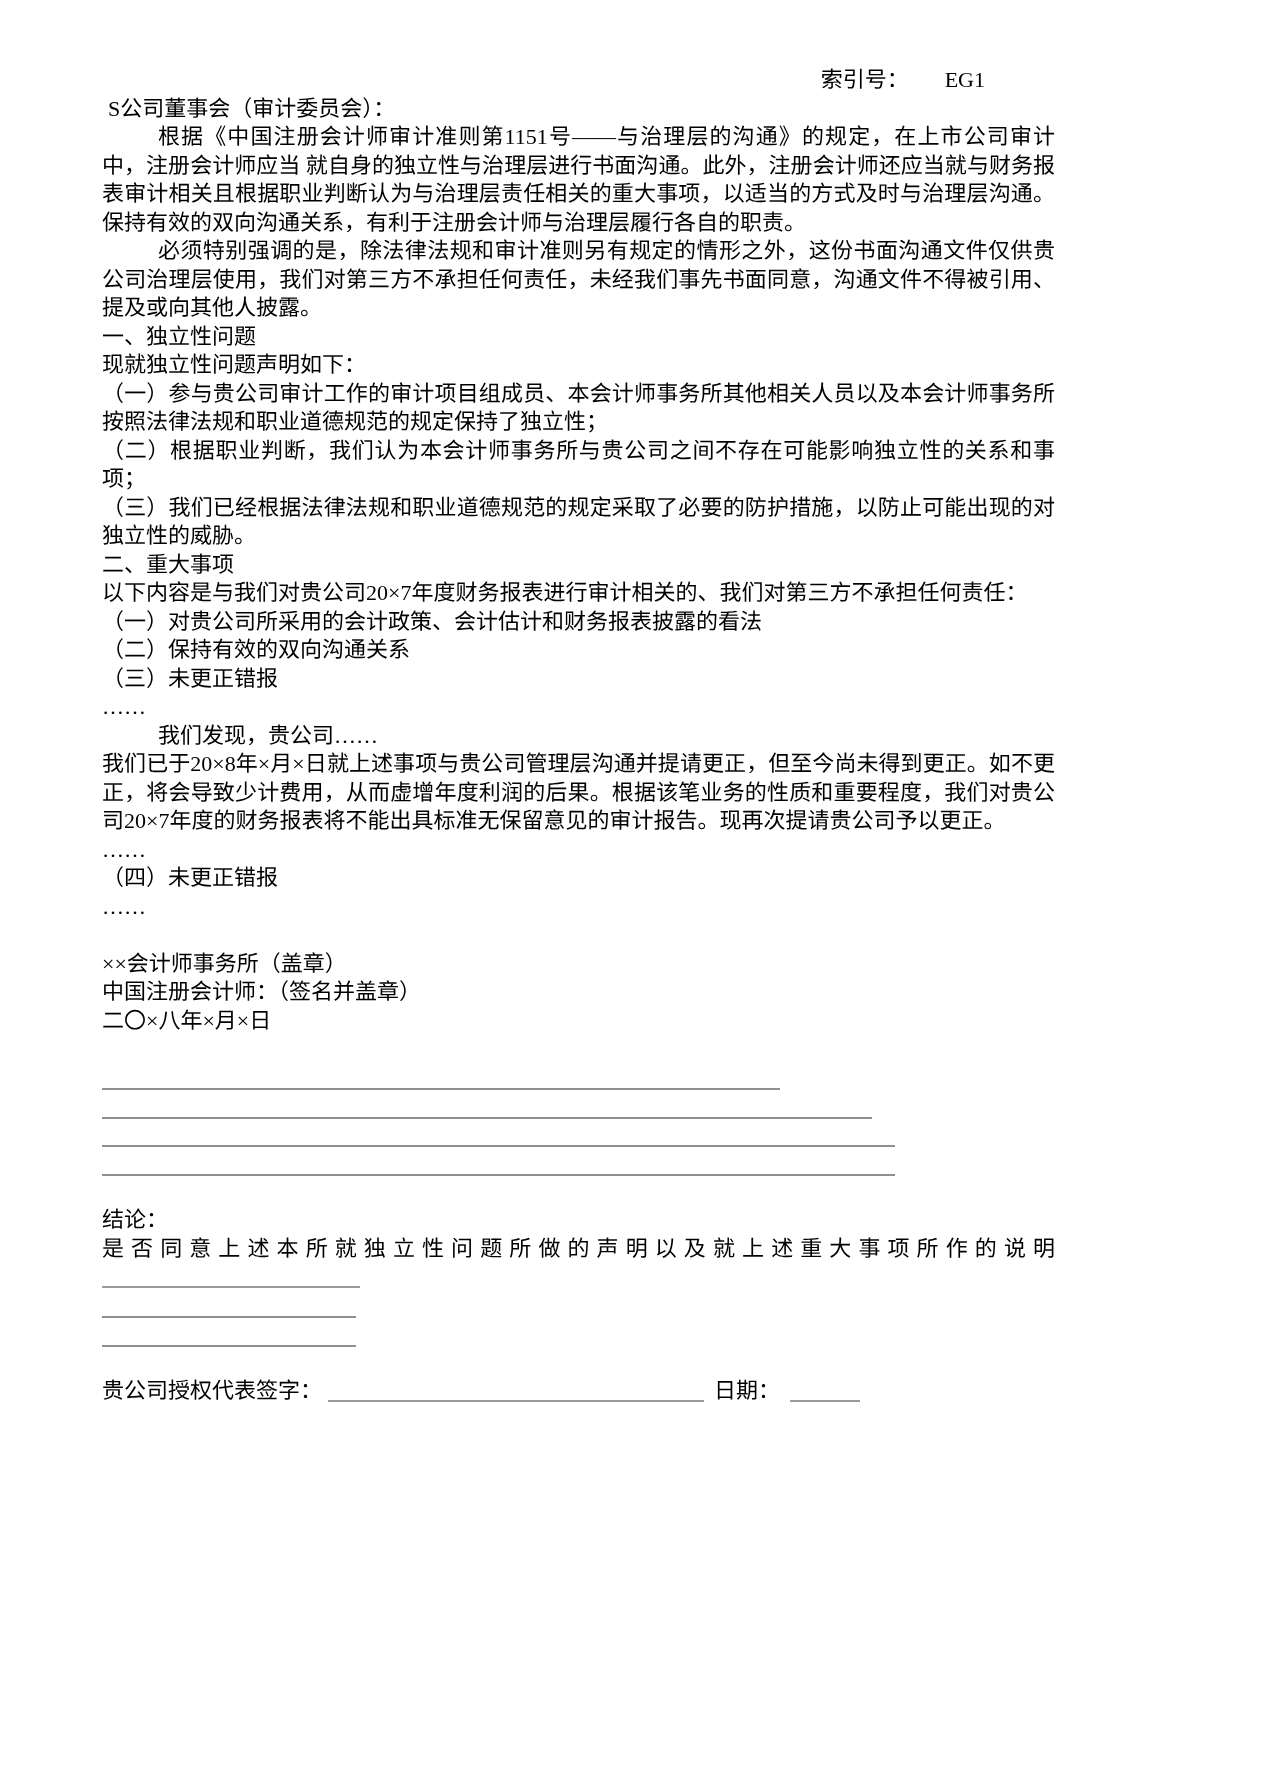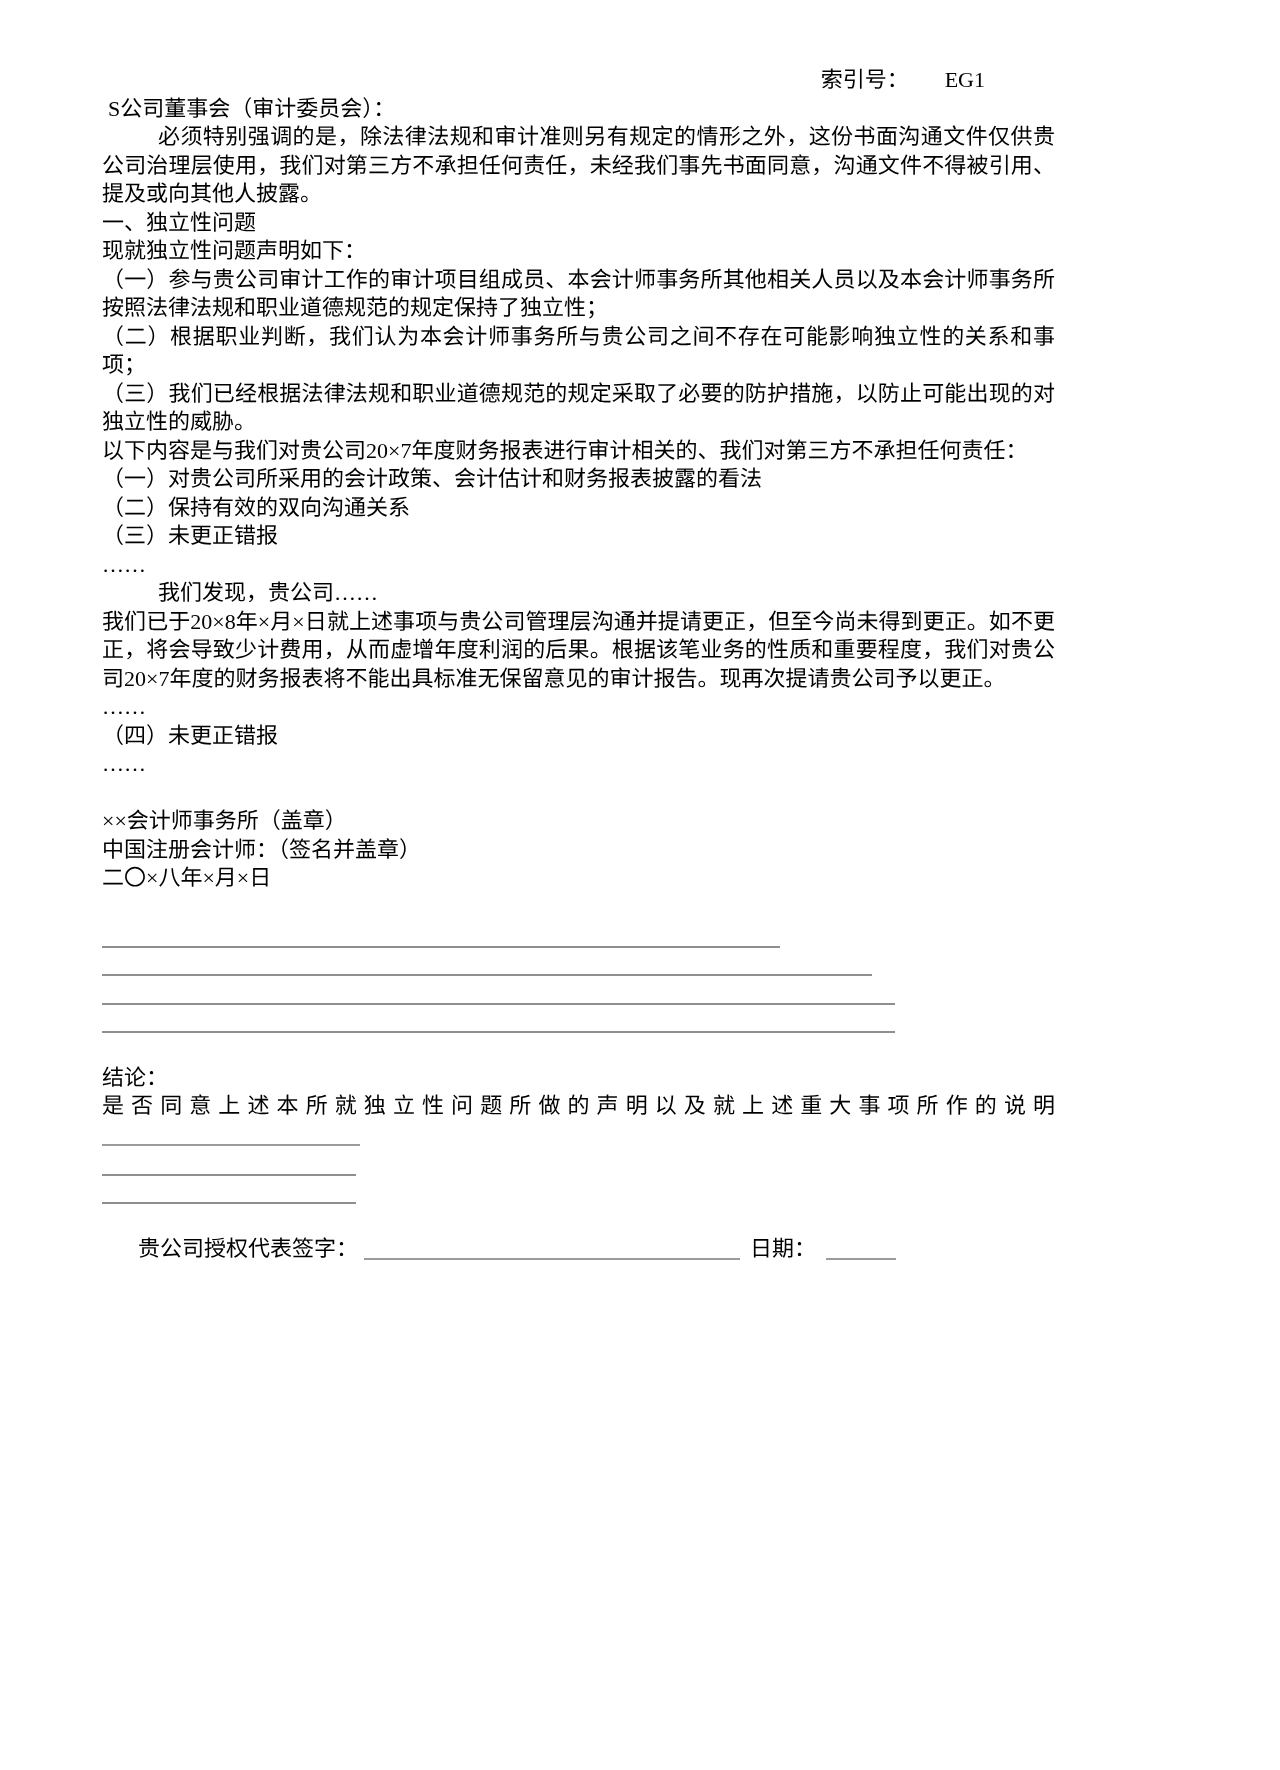--- a/index.html
+++ b/index.html
@@ -54,44 +54,46 @@
   
   .fill{
     display:inline-block;
     height:6px;
     border-bottom:2px solid #9b9b9b;
     vertical-align:-4px;
   }
   .fill-conclusion{ width:258px; }
   .fill-signature{ width:376px; margin-left:6px; margin-right:10px; }
   .fill-date{ width:70px; margin-left:10px; }
-  .signature-row{ white-space:nowrap;margin-left:36px; }
+  .signature-row{ white-space:nowrap; }
 </style>
 </head>
 <body>
 
 <div class="page">
 
   <div class="index-row">
     <span>索引号：</span>
     <span>EG1</span>
   </div>
 
 
   <div class="salutation line">S公司董事会（审计委员会）：</div>
 
+  <div class="para">根据《中国注册会计师审计准则第1151号——与治理层的沟通》的规定，在上市公司审计中，注册会计师应当 就自身的独立性与治理层进行书面沟通。此外，注册会计师还应当就与财务报表审计相关且根据职业判断认为与治理层责任相关的重大事项，以适当的方式及时与治理层沟通。保持有效的双向沟通关系，有利于注册会计师与治理层履行各自的职责。</div>
 
   <div class="para">必须特别强调的是，除法律法规和审计准则另有规定的情形之外，这份书面沟通文件仅供贵公司治理层使用，我们对第三方不承担任何责任，未经我们事先书面同意，沟通文件不得被引用、提及或向其他人披露。</div>
 
   <div class="line">一、独立性问题</div>
   <div class="line">现就独立性问题声明如下：</div>
   <div class="line">（一）参与贵公司审计工作的审计项目组成员、本会计师事务所其他相关人员以及本会计师事务所按照法律法规和职业道德规范的规定保持了独立性；</div>
   <div class="line">（二）根据职业判断，我们认为本会计师事务所与贵公司之间不存在可能影响独立性的关系和事项；</div>
   <div class="line">（三）我们已经根据法律法规和职业道德规范的规定采取了必要的防护措施，以防止可能出现的对独立性的威胁。</div>
 
+  <div class="line">二、重大事项</div>
   <div class="line">以下内容是与我们对贵公司20×7年度财务报表进行审计相关的、我们对第三方不承担任何责任：</div>
   <div class="line">（一）对贵公司所采用的会计政策、会计估计和财务报表披露的看法</div>
   <div class="line">（二）保持有效的双向沟通关系</div>
   <div class="line">（三）未更正错报</div>
 
   <div class="line">……</div>
 
   <div class="para">我们发现，贵公司……</div>
   <div class="line">我们已于20×8年×月×日就上述事项与贵公司管理层沟通并提请更正，但至今尚未得到更正。如不更正，将会导致少计费用，从而虚增年度利润的后果。根据该笔业务的性质和重要程度，我们对贵公司20×7年度的财务报表将不能出具标准无保留意见的审计报告。现再次提请贵公司予以更正。</div>
 

